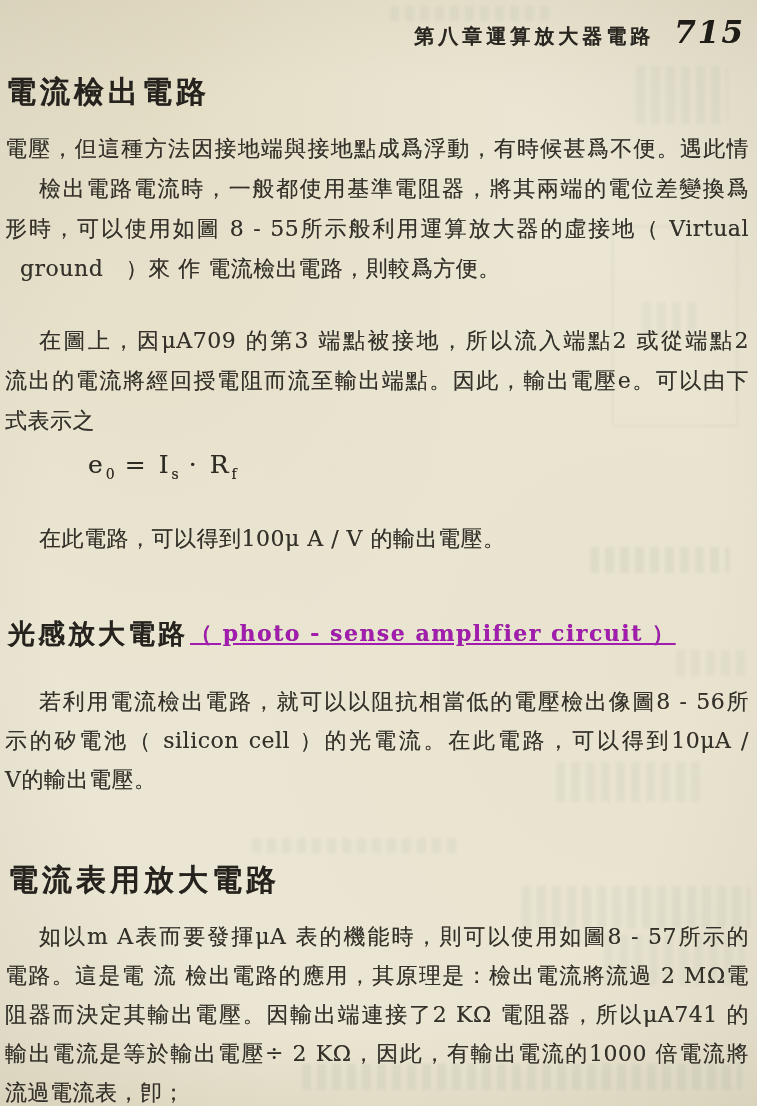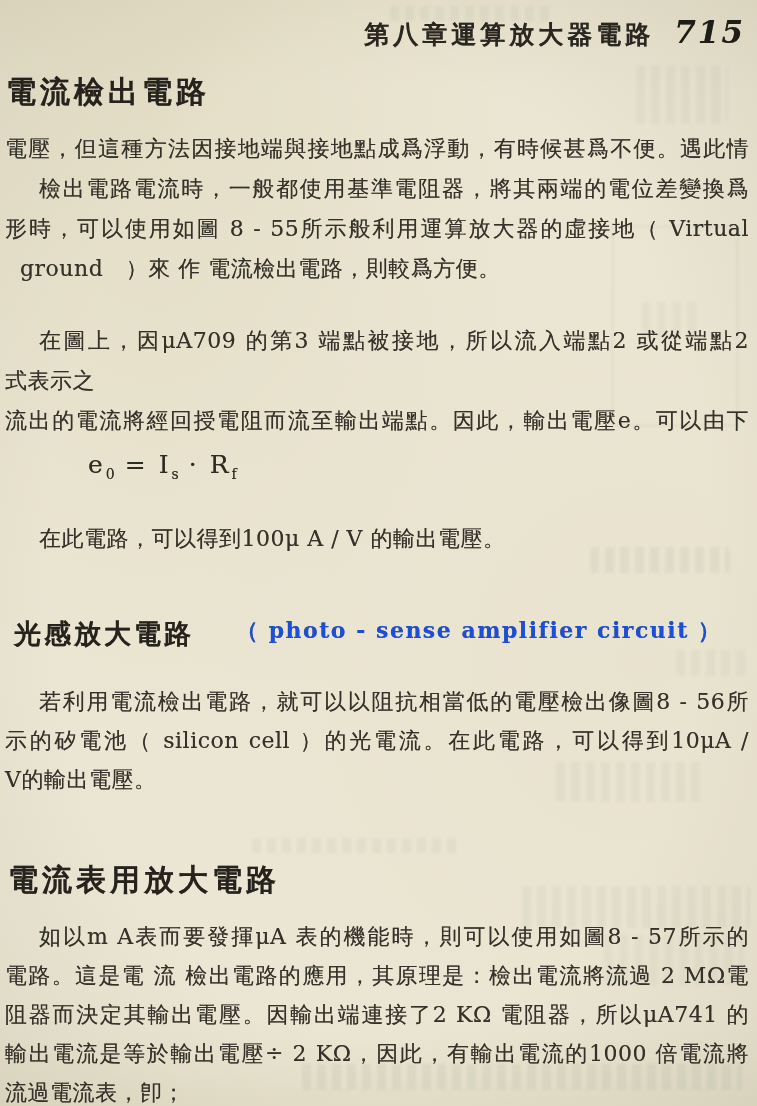--- a/index.html
+++ b/index.html
@@ -18,31 +18,31 @@
       radial-gradient(ellipse at 50% 50%, rgba(0,0,0,0) 62%, rgba(95,85,55,0.09) 100%),
       linear-gradient(180deg, rgba(220,212,186,0.25) 0%, rgba(0,0,0,0) 8%, rgba(0,0,0,0) 92%, rgba(214,206,178,0.30) 100%);
   }
   .ink{ text-shadow:0 0 0.5px rgba(45,42,32,0.55); }
 
   
   .running-head{
     position:absolute;top:14px;right:12px;
     display:flex;align-items:baseline;white-space:nowrap;
   }
-  .hd-chapter,.hd-title{font-size:25px;font-weight:700;letter-spacing:4px;color:#2a2722;}
+  .hd-chapter,.hd-title{font-size:20px;font-weight:700;letter-spacing:4px;color:#2a2722;}
   .hd-title{}
   .hd-page{font-size:31px;font-weight:700;font-style:italic;letter-spacing:2px;margin-left:20px;color:#1f1d18;}
 
   .h1{
     position:absolute;left:6px;font-size:30px;font-weight:700;
     letter-spacing:4px;color:#26231e;white-space:nowrap;
   }
-  .h2-row{position:absolute;left:14px;display:flex;align-items:flex-start;white-space:nowrap;gap:18px;}
+  .h2-row{position:absolute;left:8px;display:flex;align-items:center;white-space:nowrap;}
   .h2-zh{font-size:27px;font-weight:700;letter-spacing:3px;color:#26231e;}
-  .h2-en{font-size:22px;font-weight:700;letter-spacing:1.5px;margin-left:24px;color:#1d4ed8;}
+  .h2-en{font-size:22px;font-weight:700;letter-spacing:1.5px;margin-left:2px;color:#a21caf;text-decoration:underline;}
 
   .para{position:absolute;left:5px;width:744px;}
   .line{
     height:40px;line-height:40px;font-size:22px;letter-spacing:0.5px;
     white-space:nowrap;color:#34312a;
   }
   .lh39 .line{height:39px;line-height:39px;}
   .line.just{white-space:normal;text-align:justify;text-align-last:justify;}
   .line.indent{padding-left:34px;}
 
@@ -91,22 +91,22 @@
 
 <div class="para" style="top:129px;">
   <div class="line just ink">電壓，但這種方法因接地端與接地點成爲浮動，有時候甚爲不便。遇此情</div>
   <div class="line just indent ink">檢出電路電流時，一般都使用基準電阻器，將其兩端的電位差變換爲</div>
   <div class="line just ink">形時，可以使用如圖 8 - 55所示般利用運算放大器的虛接地（ Virtual</div>
   <div class="line ink" style="padding-left:15px;">ground　）來 作 電流檢出電路，則較爲方便。</div>
 </div>
 
 <div class="para" style="top:321px;">
   <div class="line just indent ink">在圖上，因μA709 的第3 端點被接地，所以流入端點2 或從端點2</div>
+  <div class="line just ink">流出的電流將經回授電阻而流至輸出端點。因此，輸出電壓e。可以由下</div>
   <div class="line ink">式表示之</div>
-  <div class="line just ink">流出的電流將經回授電阻而流至輸出端點。因此，輸出電壓e。可以由下</div>
 </div>
 
 <div class="formula ink" style="top:450px;">
   <span>e</span><sub>0</sub><span class="sp"></span><span>=</span><span class="sp"></span><span>I</span><sub>s</sub><span class="sp"></span><span>·</span><span class="sp"></span><span>R</span><sub>f</sub>
 </div>
 
 <div class="para" style="top:519px;">
   <div class="line indent ink">在此電路，可以得到100μ A / V 的輸出電壓。</div>
 </div>
 

